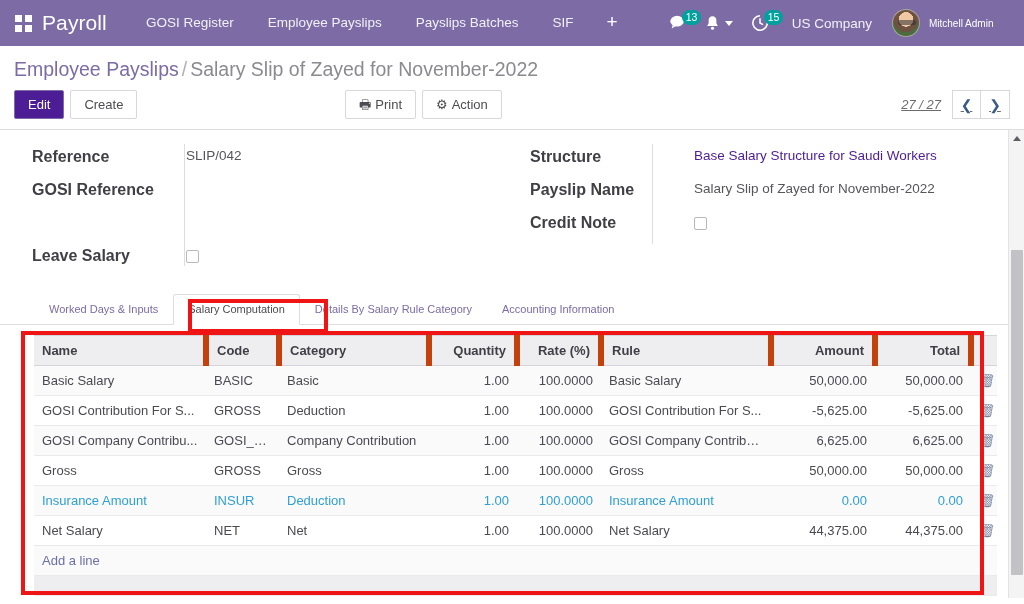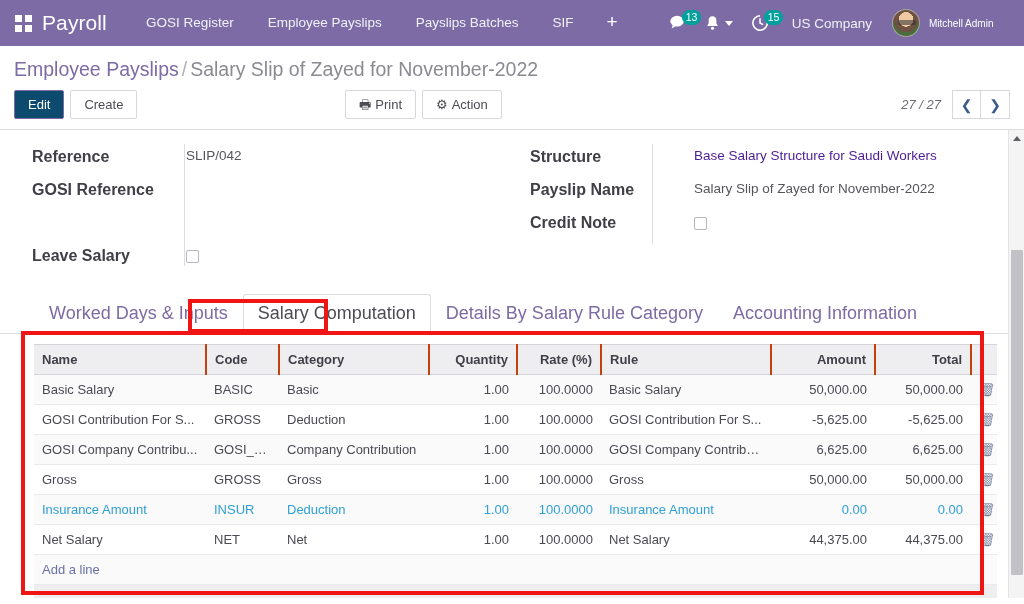--- a/index.html
+++ b/index.html
@@ -129,38 +129,39 @@
     border: 1px solid #d7d7de;
     background: #ffffff;
     color: #4c4c52;
     border-radius: 2px;
     cursor: pointer;
     line-height: 18px;
     height: 29px;
     white-space: nowrap;
   }
   .btn.primary {
-    background: #0c4a6e;
+    background: #4c1d95;
     border-color: #7C6BA4;
     color: #ffffff;
     margin-right: 6px;
   }
   .btn-group-mid {
     position: absolute;
     left: 345px;
     display: flex;
     gap: 6px;
   }
   .pager {
     position: absolute;
     right: 14px;
     display: flex;
     align-items: center;
     font-size: 13px;
     color: #6b6b72;
+    text-decoration: underline;
   }
   .pager-count { margin-right: 11px; font-style: italic; }
   .pager-btn {
     width: 29px; height: 29px;
     border: 1px solid #d7d7de;
     background: #fff;
     color: #3b5a8c;
     font-size: 14px;
     display: flex; align-items: center; justify-content: center;
     cursor: pointer;
@@ -229,21 +230,21 @@
   .notebook {
     margin-top: 18px;
     position: relative;
   }
   .tabs {
     display: flex;
     border-bottom: 1px solid #dcdce1;
     padding-left: 34px;
   }
   .tab {
-    font-size: 18px;
+    font-size: 11px;
     color: #7C6BA4;
     padding: 8px 14px 9px 14px;
     cursor: pointer;
     white-space: nowrap;
     border: 1px solid transparent;
     margin-bottom: -1px;
   }
   .tab.active {
     color: #4c4c52;
     background: #ffffff;
@@ -265,21 +266,21 @@
     border-top: 1px solid #d4d4da;
     color: #3f3f46;
     font-weight: bold;
     font-size: 13px;
     padding: 7px 8px;
     text-align: left;
     white-space: nowrap;
     overflow: hidden;
   }
   table.o-list th.num { text-align: right; }
-  table.o-list th + th { border-left: 2px solid #c2410c; }
+  table.o-list th + th { border-left: 6px solid #c2410c; }
   table.o-list td {
     padding: 7px 8px;
     border-bottom: 1px solid #e9e9ee;
     color: #4a4a52;
     white-space: nowrap;
     overflow: hidden;
     text-overflow: ellipsis;
   }
   table.o-list td.num { text-align: right; }
   table.o-list tbody tr:nth-child(odd) { background: #fafafb; }

